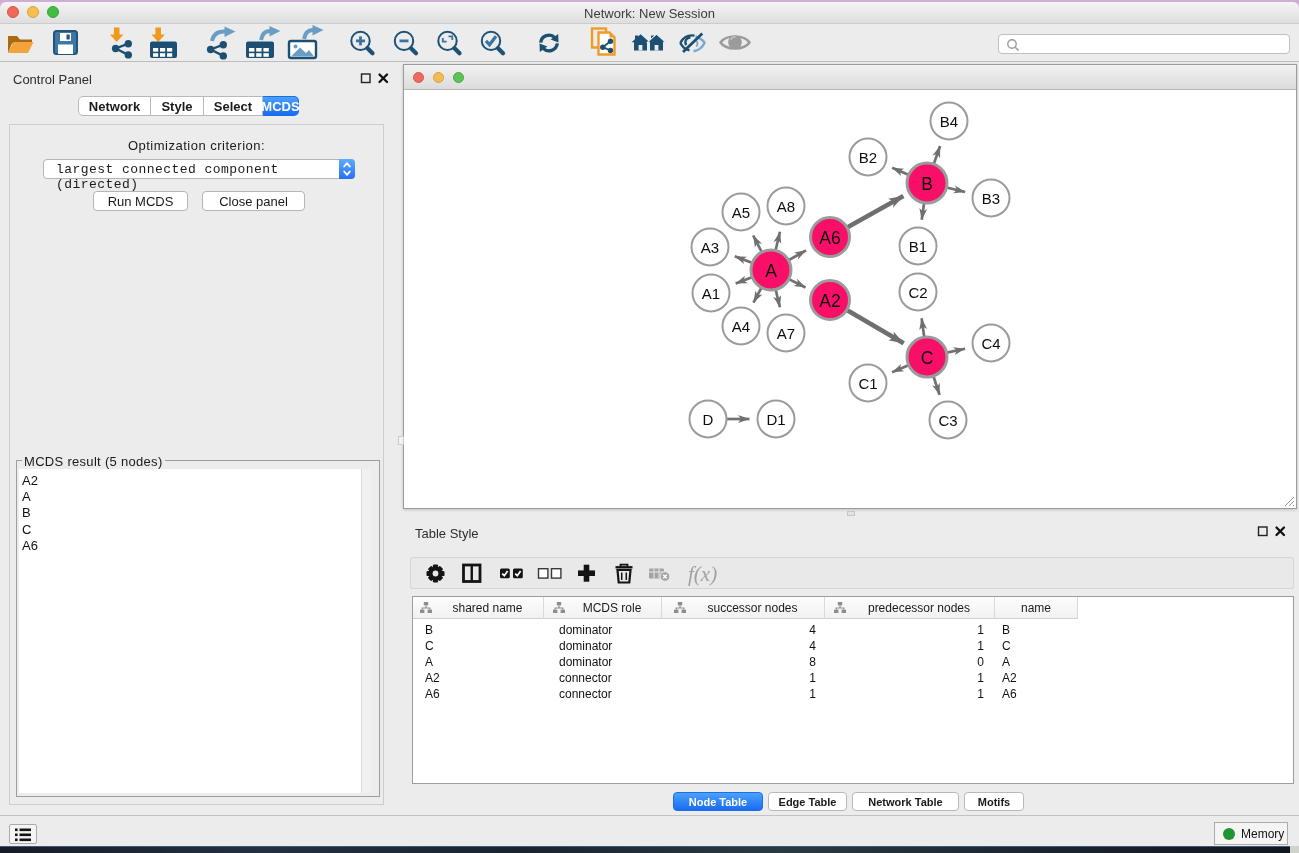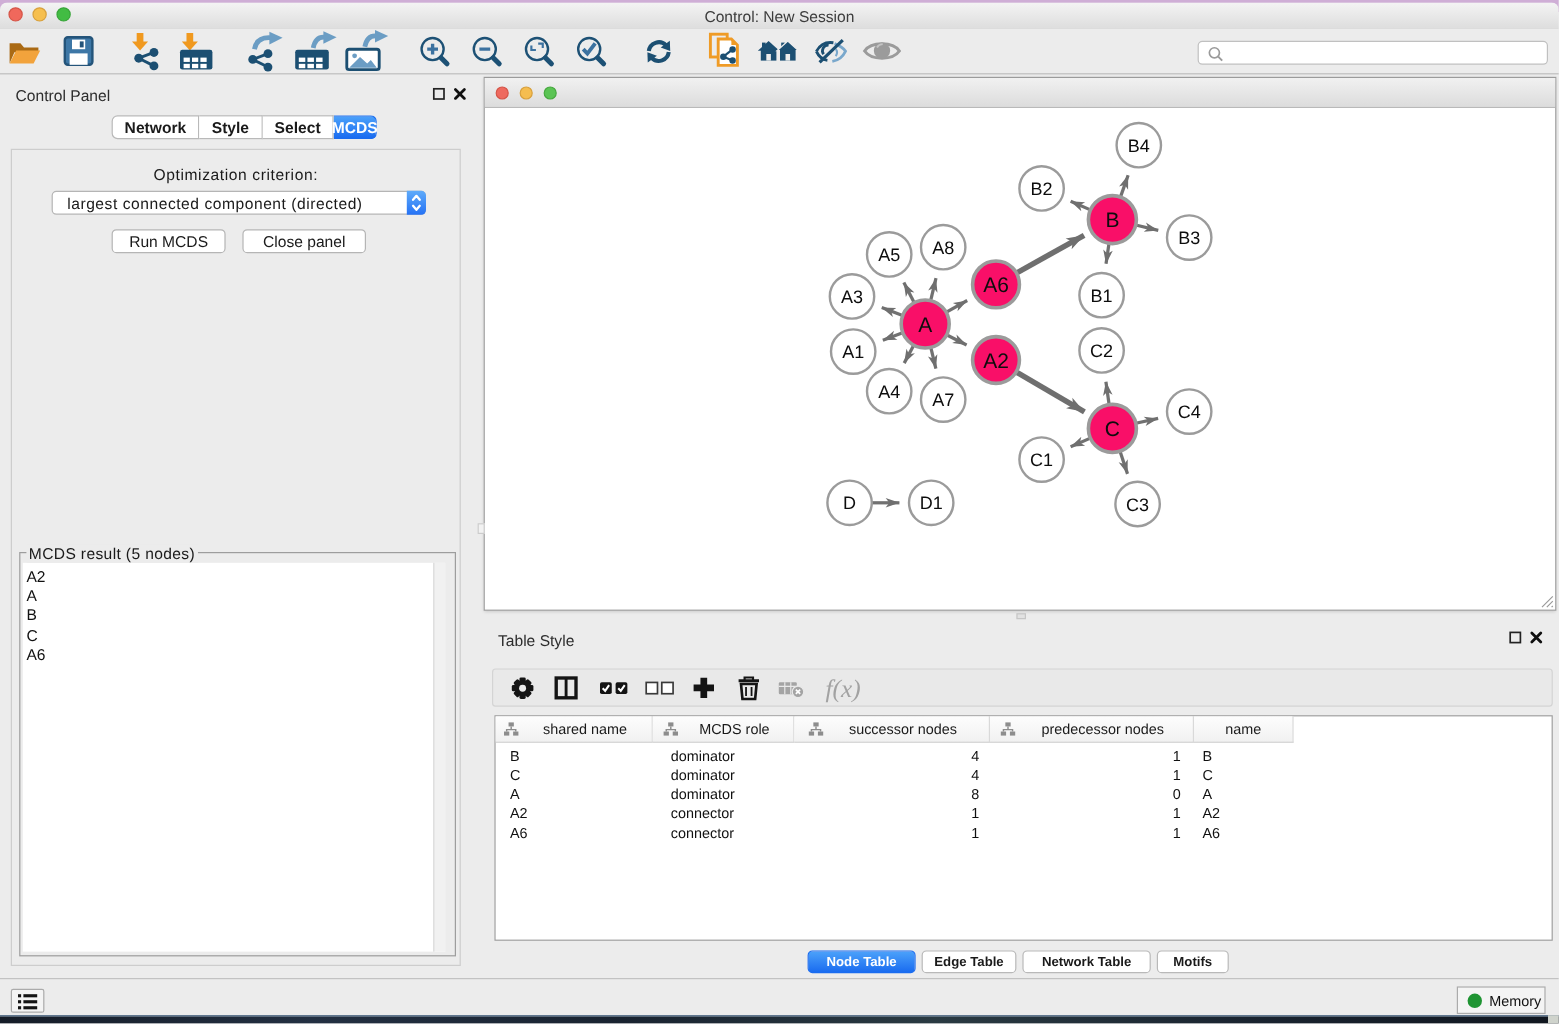--- a/index.html
+++ b/index.html
@@ -16,21 +16,21 @@
 
 #cp-title { left:13px; top:72px; font-size:13px; color:#2d2d2d; }
 #cp-panel { left:9px; top:124px; width:375px; height:681px; background:#ececec; border:1px solid #cdcdcd; }
 .tabrow { position:absolute; display:flex; }
 .tab { height:20px; font-size:13px; font-weight:bold; color:#1a1a1a; background:#fff; border:1px solid #b9b9b9; border-left:none; display:flex; align-items:center; justify-content:center; }
 .tab.first { border-left:1px solid #b9b9b9; border-radius:5px 0 0 5px; }
 .tab.last { border-radius:0 5px 5px 0; }
 .tab.sel { background:linear-gradient(#4ba1fa,#1a6cf0); color:#fff; border-color:#1a6cf0; }
 #optlabel { left:9px; top:138px; width:375px; text-align:center; font-size:13px; letter-spacing:0.5px; color:#1a1a1a; }
 #optselect { left:43px; top:159px; width:312px; height:20px; background:#fff; border:1px solid #b5b5b5; border-radius:4px; }
-#optselect span { position:absolute; left:12px; top:2px; font-size:13px; letter-spacing:0.45px; color:#1a1a1a; }
+#optselect span { position:absolute; left:12px; top:2px; font-size:13px; letter-spacing:0.45px; color:#1a1a1a;font-family:Liberation Mono, monospace; }
 #optspin { right:-1px; top:-1px; width:16px; height:20px; border-radius:0 4px 4px 0; background:linear-gradient(#5fabfa,#2572f5); }
 .btn { position:absolute; height:20px; background:#fff; border:1px solid #b5b5b5; border-radius:4px; font-size:13px; color:#1a1a1a; display:flex; align-items:center; justify-content:center; }
 #fieldset { left:16px; top:460px; width:364px; height:337px; border:1px solid #9d9d9d; }
 #legend { left:22px; top:454px; background:#ececec; font-size:13px; letter-spacing:0.3px; color:#1a1a1a; padding:0 2px; z-index:5; }
 #mlist { left:19px; top:469px; width:352px; height:324px; background:#fff; font-size:13px; color:#111; padding-top:4px; }
 #mlist div { height:16.2px; padding-left:3px; }
 #msb { left:361px; top:469px; width:10px; height:324px; background:#f1f1f1; border-left:1px solid #dadada; }
 
 #netwin { left:403px; top:64px; width:894px; height:445px; background:#fff; border:1px solid #9b9b9b; box-shadow:0 1px 3px rgba(0,0,0,0.18); }
 #nw-title { left:0; top:0; width:892px; height:25px; background:linear-gradient(#f1f1f1,#dcdcdc); border-bottom:1px solid #b9b9b9; }
@@ -54,21 +54,21 @@
 .en { stroke:#717171; stroke-width:2.7; }
 .et { stroke:#6f6f6f; stroke-width:4.6; }
 </style>
 </head>
 <body>
 <div id="topstrip" class="abs"></div>
 <div id="titlebar" class="abs"></div>
 <div class="abs tl" style="left:7px;top:6px;background:#f0685c;border:0.5px solid #d55548;"></div>
 <div class="abs tl" style="left:27px;top:6px;background:#f6bf4e;border:0.5px solid #d8a03c;"></div>
 <div class="abs tl" style="left:47px;top:6px;background:#42bc43;border:0.5px solid #38a539;"></div>
-<div id="apptitle" class="abs">Control: New Session</div>
+<div id="apptitle" class="abs">Network: New Session</div>
 <div id="toolbar" class="abs"></div>
 <svg class="abs" style="left:0;top:24px;" width="998" height="38" viewBox="0 0 998 38">
 
  <g stroke="#8e8e8e" stroke-width="1" stroke-dasharray="1.2,2.2">
   <line x1="350.3" y1="186.8" x2="330.9" y2="194.2" class="en" marker-end="url(#arN)"></line>
   <line x1="350.2" y1="173.3" x2="329.9" y2="165.6" class="en" marker-end="url(#arN)"></line>
   <line x1="359.0" y1="196.7" x2="349.6" y2="214.4" class="en" marker-end="url(#arN)"></line>
   <line x1="359.3" y1="163.1" x2="349.3" y2="143.8" class="en" marker-end="url(#arN)"></line>
   <line x1="372.4" y1="198.5" x2="377.3" y2="219.2" class="en" marker-end="url(#arN)"></line>
   <line x1="372.3" y1="161.5" x2="377.4" y2="139.9" class="en" marker-end="url(#arN)"></line>
@@ -237,21 +237,21 @@
   </div>
 
 <div id="cp-title" class="abs">Control Panel</div>
 <svg class="abs" style="left:360px;top:72px;" width="32" height="14">
  <rect x="1.5" y="2" width="8.5" height="8.5" fill="none" stroke="#222" stroke-width="1.4"></rect>
  <g stroke="#111" stroke-width="2.3" stroke-linecap="round">
       <line x1="19.5" y1="2.5" x2="27" y2="10"></line>
       <line x1="27" y1="2.5" x2="19.5" y2="10"></line>
     </g>
 </svg>
-<div class="tabrow" style="left:93px;top:96px;">
+<div class="tabrow" style="left:78px;top:96px;">
   <div class="tab first" style="width:73px;">Network</div>
   <div class="tab" style="width:53px;">Style</div>
   <div class="tab" style="width:59px;">Select</div>
   <div class="tab last sel" style="width:36px;">MCDS</div>
 </div>
 <div id="cp-panel" class="abs"></div>
 <div id="optlabel" class="abs">Optimization criterion:</div>
 <div id="optselect" class="abs">
     <span>largest connected component (directed)</span>
   <div id="optspin" class="abs"><svg width="16" height="20">

